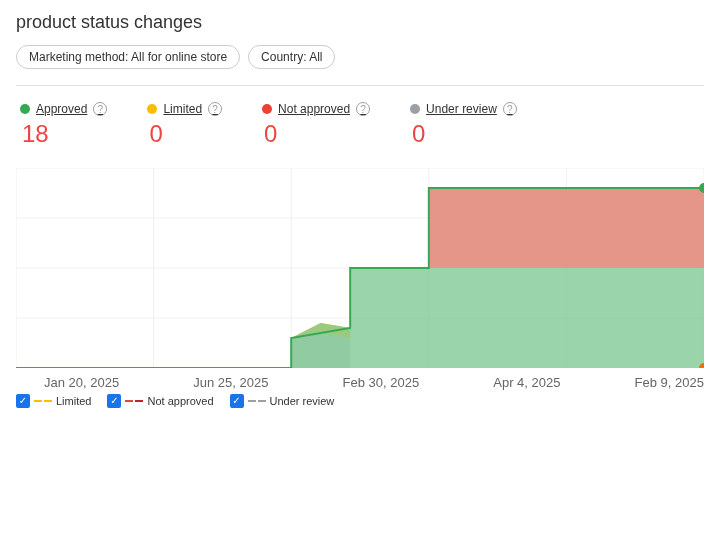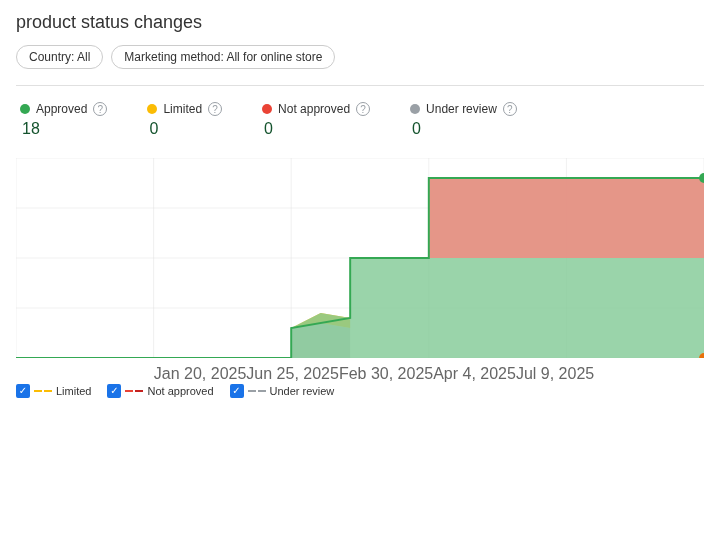--- a/index.html
+++ b/index.html
@@ -55,20 +55,21 @@
       display: flex;
       flex-direction: column;
       gap: 4px;
     }
     .metric-label {
       display: flex;
       align-items: center;
       gap: 6px;
       font-size: 12px;
       color: #333;
+      text-decoration: underline;
     }
     .dot {
       width: 10px;
       height: 10px;
       border-radius: 50%;
       display: inline-block;
       flex-shrink: 0;
     }
     .dot-green { background: #34a853; }
     .dot-yellow { background: #fbbc04; }
@@ -81,40 +82,40 @@
       border-radius: 50%;
       border: 1px solid #9aa0a6;
       color: #9aa0a6;
       font-size: 10px;
       text-align: center;
       line-height: 13px;
       cursor: pointer;
       flex-shrink: 0;
     }
     .metric-value {
-      font-size: 16px;
+      font-size: 24px;
       font-weight: 400;
-      color: #14532d;
+      color: #ef4444;
       padding-left: 2px;
     }
     .chart-area {
       position: relative;
       width: 100%;
       height: 220px;
       margin-top: 8px;
     }
     .chart-svg {
       width: 100%;
       height: 200px;
     }
     .x-axis-labels {
       display: flex;
-      justify-content: center;
+      justify-content: space-between;
       padding: 4px 0 0 0;
-      font-size: 16px;
+      font-size: 13px;
       color: #666;
       margin-left: 28px;
     }
     .legend-row {
       display: flex;
       gap: 16px;
       margin-top: 6px;
       flex-wrap: wrap;
       align-items: center;
       font-size: 11px;
@@ -151,22 +152,22 @@
       width: 8px;
     }
   </style>
 </head>
 <body>
 
 <div class="page">
   <div class="page-title">product status changes</div>
 
   <div class="filters">
+    <div class="filter-chip">Marketing method: All for online store</div>
     <div class="filter-chip">Country: All</div>
-    <div class="filter-chip">Marketing method: All for online store</div>
   </div>
 
   <hr class="divider">
 
   <div class="metrics-row">
     <div class="metric-item">
       <div class="metric-label">
         <span class="dot dot-green"></span>
         <span>Approved</span>
         <span class="help-icon">?</span>
@@ -230,21 +231,21 @@
 
       <circle cx="700" cy="200" r="5" fill="#e8710a"></circle>
     </svg>
 
     
     <div class="x-axis-labels">
       <span>Jan 20, 2025</span>
       <span>Jun 25, 2025</span>
       <span>Feb 30, 2025</span>
       <span>Apr 4, 2025</span>
-      <span>Jul 9, 2025</span>
+      <span>Feb 9, 2025</span>
     </div>
   </div>
 
   <div class="legend-row">
 
     <div class="legend-item">
       <div class="legend-checkbox">
         <span class="legend-checkbox-check">✓</span>
       </div>
       <div class="legend-line">

